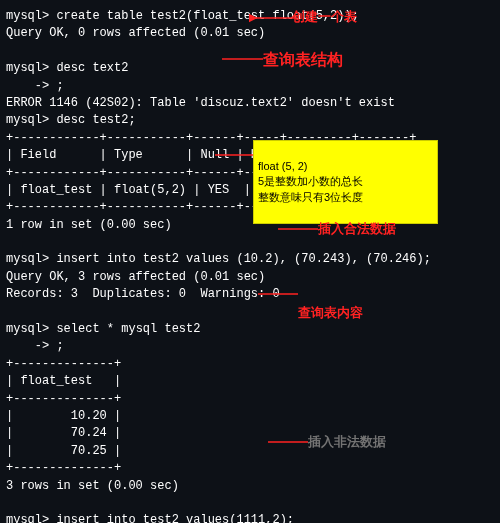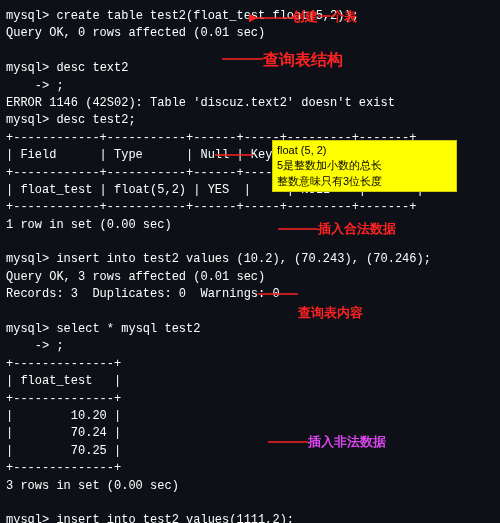--- a/index.html
+++ b/index.html
@@ -36,25 +36,24 @@
       font-weight: bold;
       background: transparent;
       pointer-events: none;
     }
     .annotation-box {
       position: absolute;
       background: #ffff00;
       color: #000000;
       font-family: 'SimSun', 'Microsoft YaHei', sans-serif;
       font-size: 11px;
-      padding: 2px 4px;
+      padding: 18px 4px;
       border: 1px solid #cccc00;
       pointer-events: none;
       line-height: 1.4;
-      margin-left: 19px;
     }
   </style>
 </head>
 <body>
 
 <div class="terminal">
 
   <div>
 
     <div class="line"><span class="prompt">mysql&gt; </span><span class="cmd">create table test2(float_test float(5,2));</span></div>
@@ -119,15 +118,15 @@
   </div>
 
   <svg style="position:absolute;top:0;left:0;width:500px;height:523px;pointer-events:none;">
     <line x1="253" y1="155" x2="215" y2="155" stroke="#ff2222" stroke-width="1.5"></line>
   </svg>
 
   <div class="annotation" style="top:220px; left:318px; color:#ff2222; font-size:13px;">插入合法数据</div>
 
   <div class="annotation" style="top:304px; left:298px; color:#ff2222; font-size:13px;">查询表内容</div>
 
-  <div class="annotation" style="top:433px; left:308px; color:#d946ef; font-size:13px;">插入非法数据</div>
+  <div class="annotation" style="top:433px; left:308px; color:#737373; font-size:13px;">插入非法数据</div>
 
 </div>
 
 </body></html>

